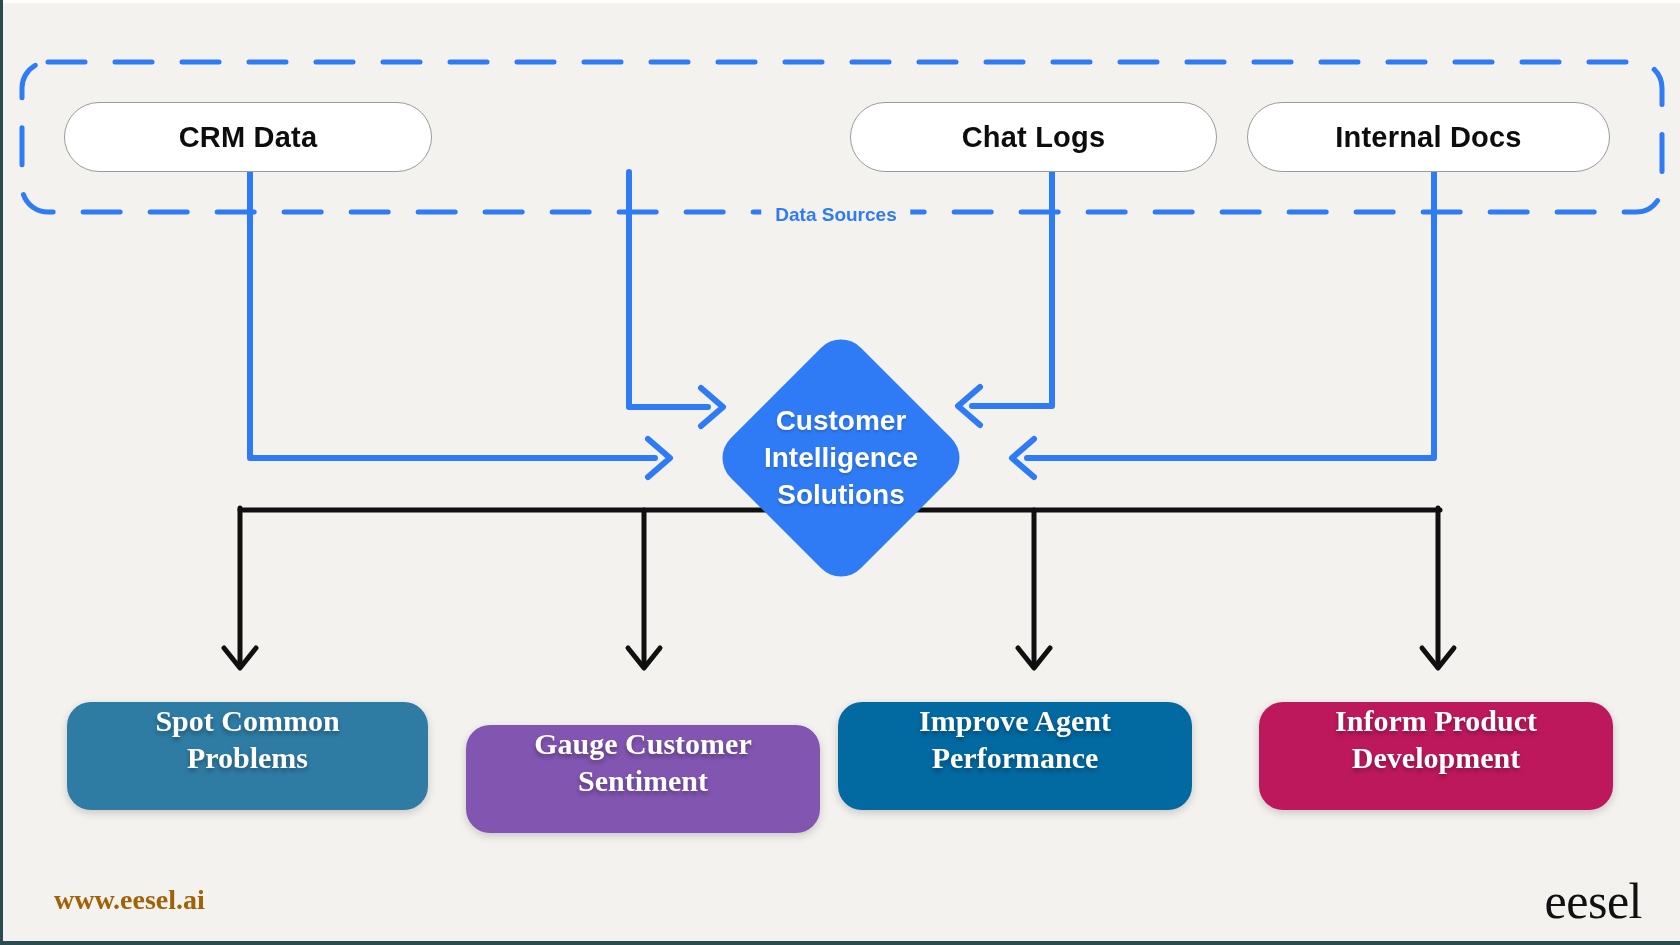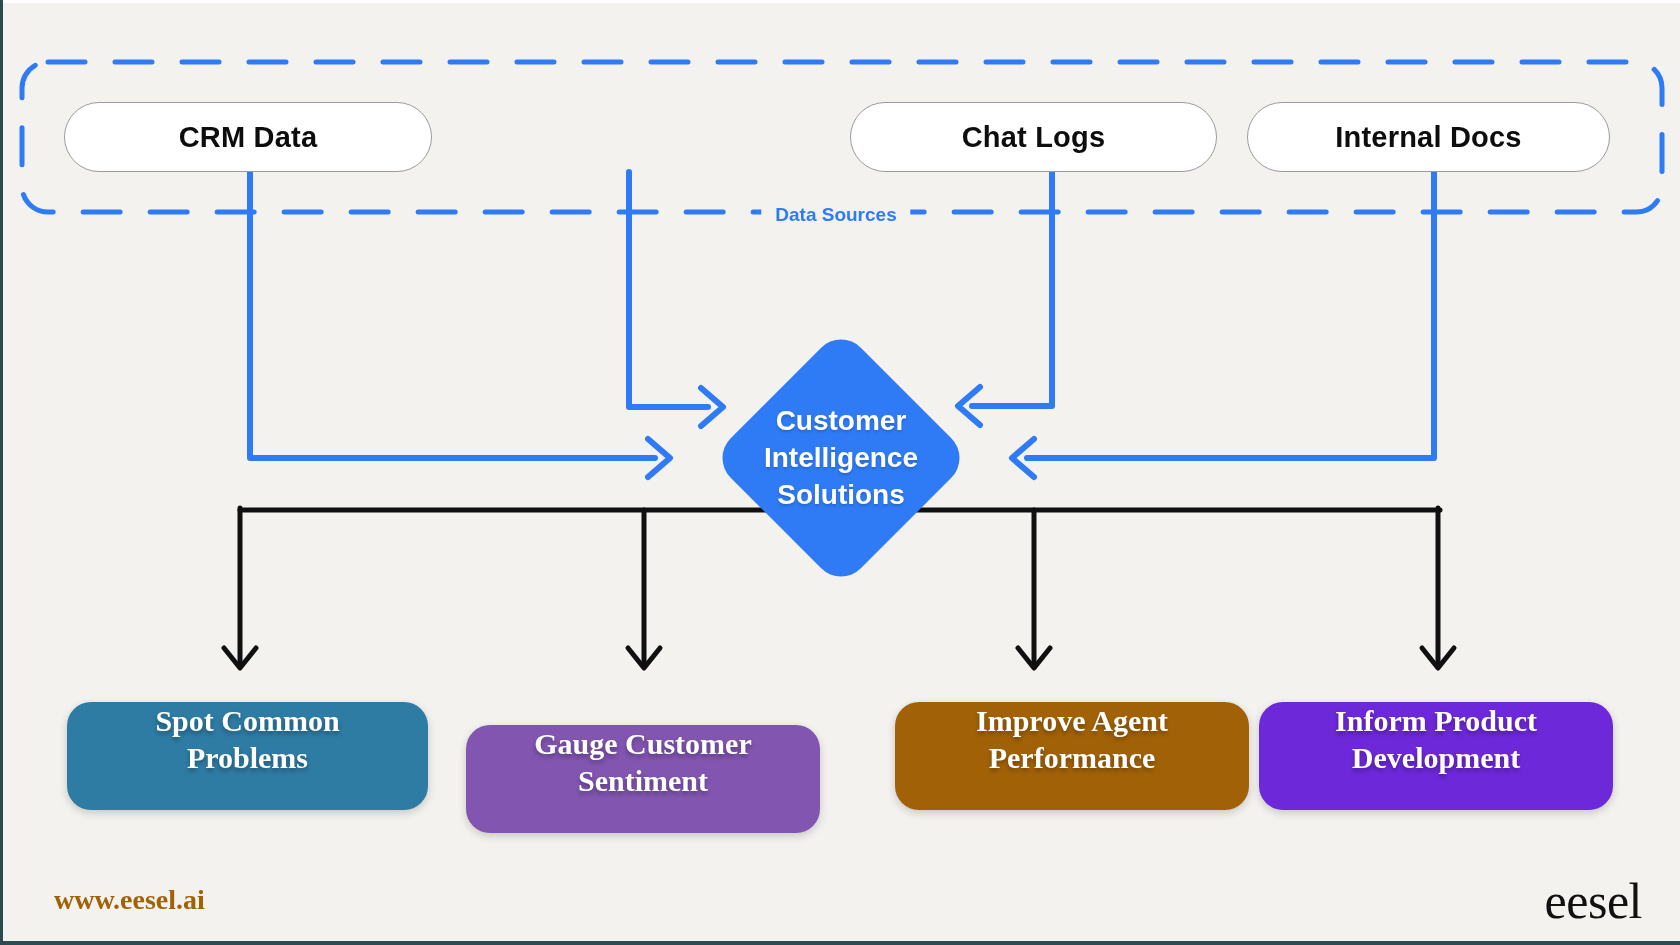--- a/index.html
+++ b/index.html
@@ -165,24 +165,24 @@
 
   <div class="diamond" style="background: rgb(47, 123, 245);"></div>
   <div class="diamond-label">Customer Intelligence Solutions</div>
 
   <div class="bottom-box" style="left: 67px; width: 361px; background: rgb(46, 123, 163);">
     <span class="lbl">Spot Common Problems</span>
   </div>
   <div class="bottom-box" style="left: 466px; width: 354px; background: rgb(129, 85, 176); margin-top: 23px;">
     <span class="lbl">Gauge Customer Sentiment</span>
   </div>
-  <div class="bottom-box" style="left: 895px; width: 354px; background: #a16207;">
+  <div class="bottom-box" style="left: 838px; width: 354px; background: #0369a1;">
     <span class="lbl">Improve Agent Performance</span>
   </div>
-  <div class="bottom-box" style="left: 1259px; width: 354px; background: #6d28d9;">
+  <div class="bottom-box" style="left: 1259px; width: 354px; background: #be185d;">
     <span class="lbl">Inform Product Development</span>
   </div>
 
   <div class="footer-url">www.eesel.ai</div>
   <div class="footer-logo">eesel</div>
 
   <div class="edge-top"></div>
   <div class="edge-left"></div>
   <div class="edge-bottom"></div>
 

